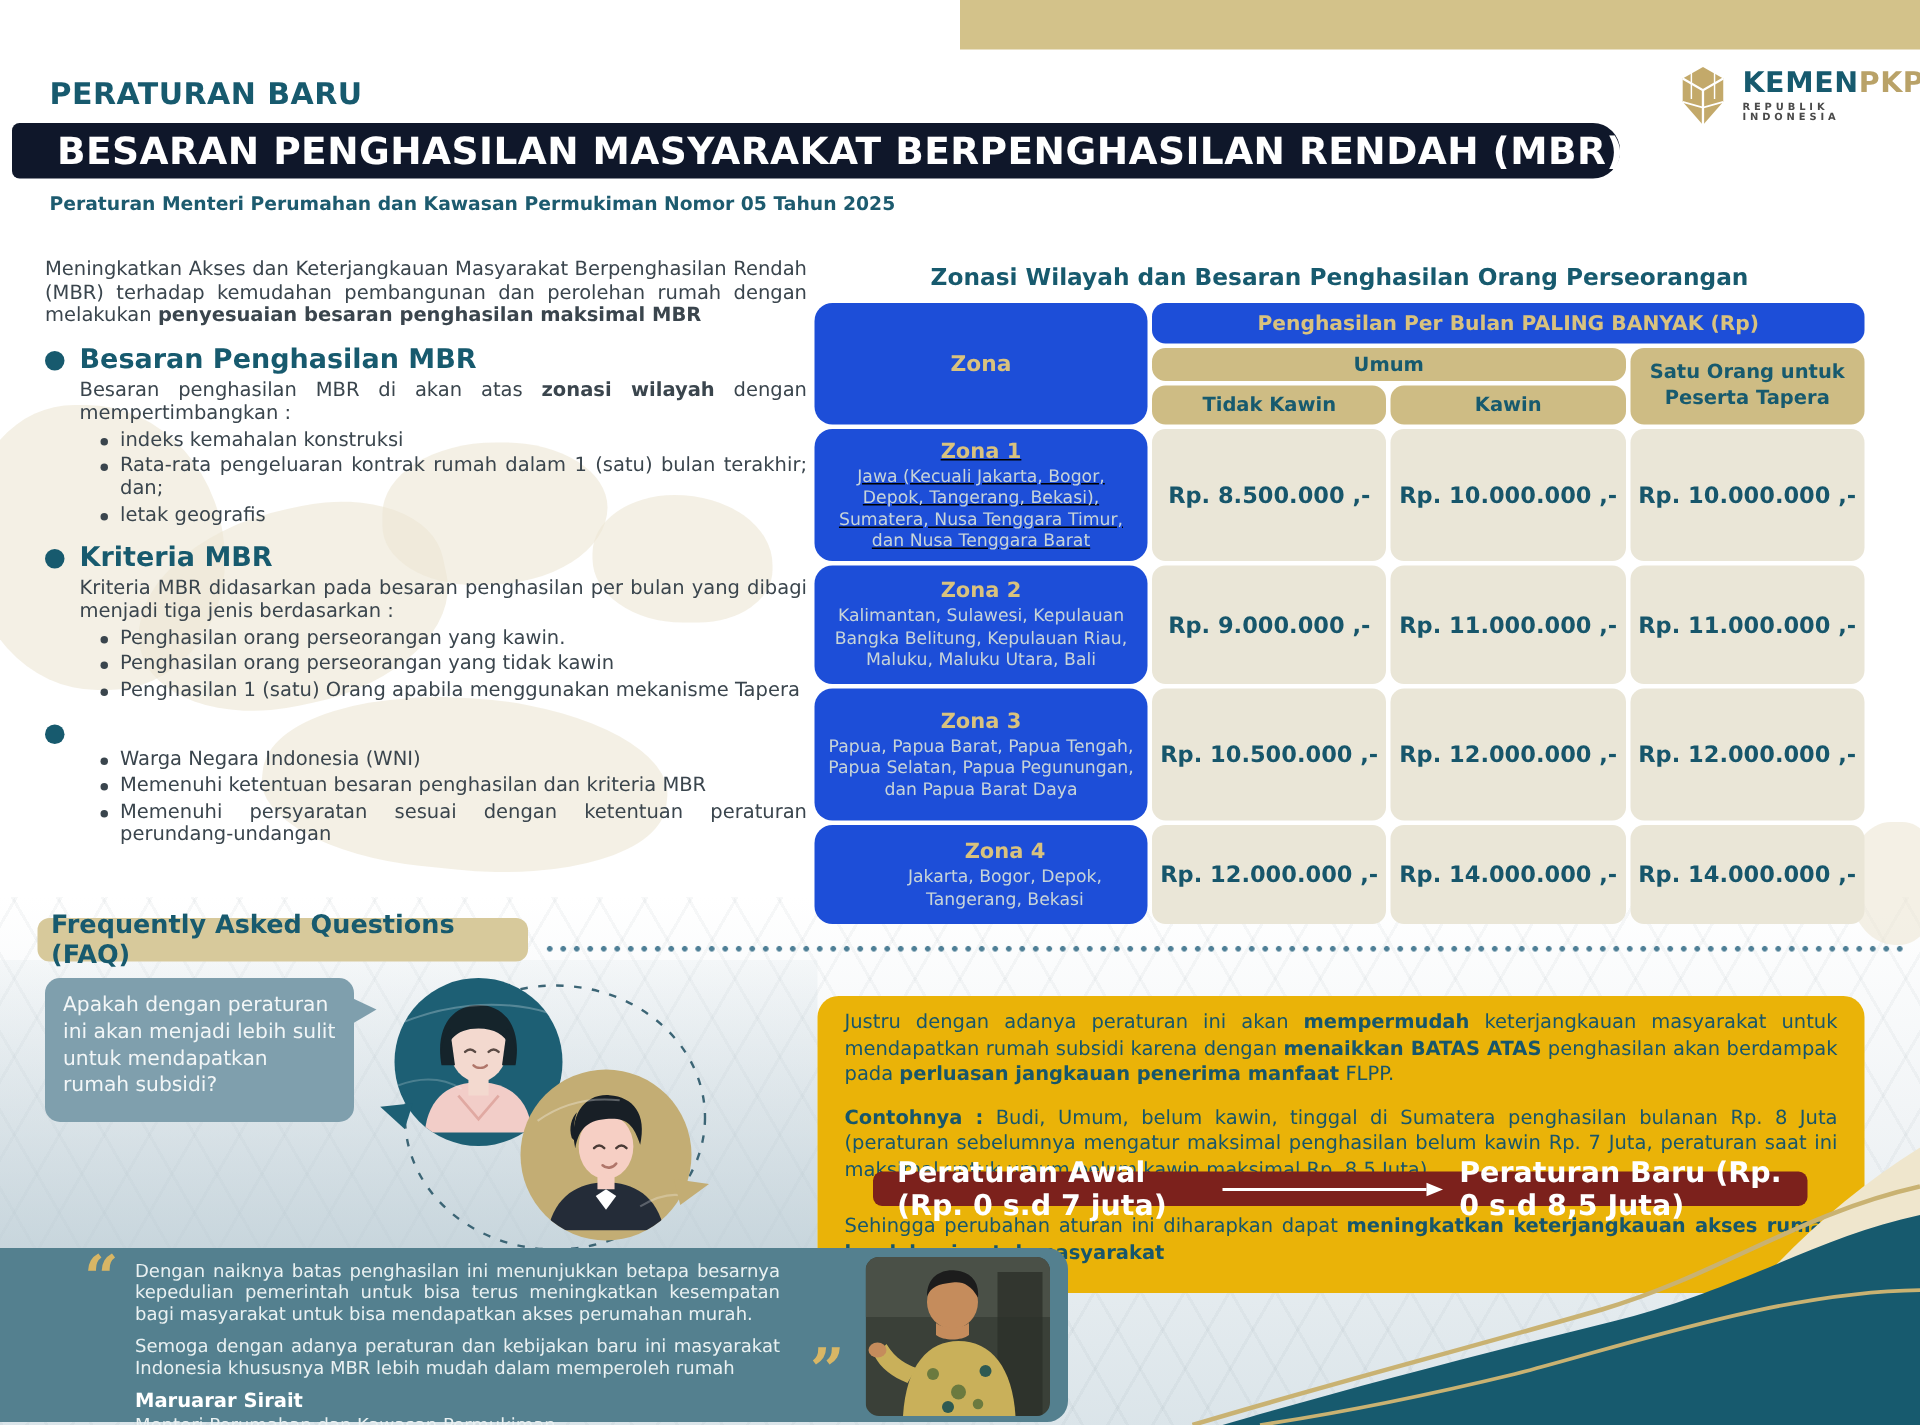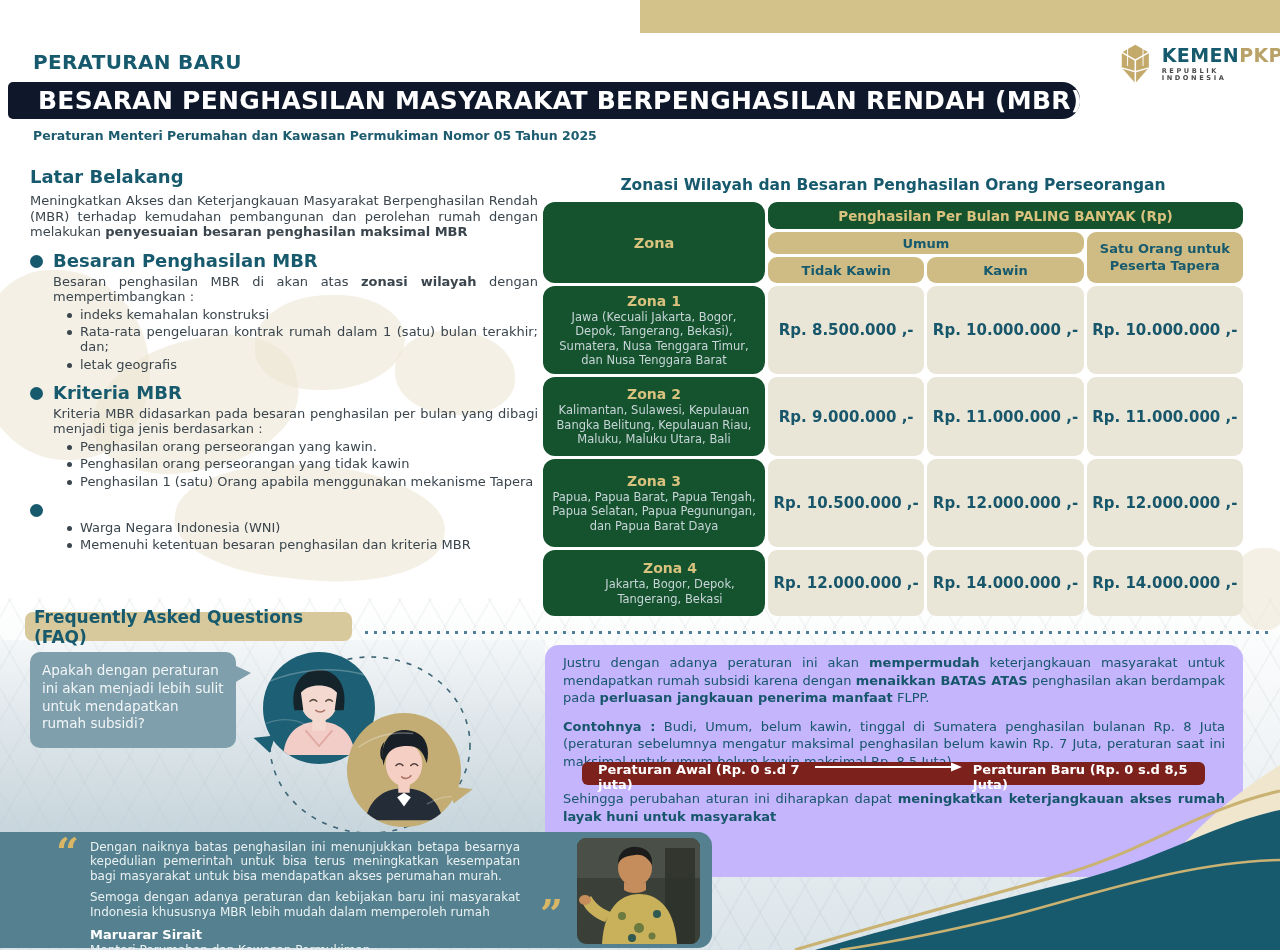--- a/index.html
+++ b/index.html
@@ -50,21 +50,21 @@
   .sect-body p.just { margin-top:0; }
   ul.small { list-style:none; margin-left:14px; margin-top:2px; }
   ul.small li { position:relative; padding-left:13px; font-size:13px; line-height:1.18; text-align:justify; margin-top:2px; }
   ul.small li::before { content:""; position:absolute; left:0; top:6px; width:5px; height:5px; border-radius:50%; background:#3a454d; }
 
   
   .table-title { position:absolute; left:543px; top:176px; width:700px; text-align:center; font-size:15.5px; font-weight:bold; color:#175a6e; z-index:2; }
   .zona-table { position:absolute; left:543px; top:202px; width:700px; z-index:2;
     display:grid; grid-template-columns:222px 1fr 1fr 1fr; grid-template-rows:27px 22px 26px 88px 79px 88px 66px; gap:3px; }
   .cell { border-radius:9px; display:flex; align-items:center; justify-content:center; text-align:center; }
-  .cell.teal { background:#14532d; }
+  .cell.teal { background:#1d4ed8; }
   .cell.gold { background:#cebc84; color:#175a6e; font-weight:bold; font-size:13px; }
   .cell.beige { background:#eae6d7; color:#17566b; font-weight:bold; font-size:15px; }
   .cell.zona-hdr { grid-row:1/4; grid-column:1; color:#d9c27e; font-weight:bold; font-size:14.5px; border-radius:12px; }
   .cell.main-hdr { grid-row:1; grid-column:2/5; color:#d9c27e; font-weight:bold; font-size:13.5px; }
   .cell.umum { grid-row:2; grid-column:2/4; }
   .cell.tapera { grid-row:2/4; grid-column:4; line-height:1.25; padding:0 8px; }
   .zona-cell { flex-direction:column; border-radius:12px; padding:4px 8px; }
   .zona-name { color:#d9c27e; font-weight:bold; font-size:14px; }
   .zona-desc { color:#c7d4d8; font-size:11.5px; line-height:1.25; margin-top:1px; }
 
@@ -86,26 +86,26 @@
   .avatar-woman { left:263px; top:652px; width:112px; height:112px; }
   .avatar-woman .disk { background:#1d5f74; }
   .avatar-woman::after { content:""; position:absolute; left:-10px; bottom:14px; width:0; height:0;
     border-top:9px solid transparent; border-bottom:9px solid transparent; border-right:20px solid #1d5f74; transform:rotate(18deg); }
   .avatar-man { left:347px; top:713px; width:114px; height:114px; }
   .avatar-man .disk { background:#c3ad74; }
   .avatar-man::after { content:""; position:absolute; right:-12px; bottom:26px; width:0; height:0;
     border-top:9px solid transparent; border-bottom:9px solid transparent; border-left:22px solid #c3ad74; transform:rotate(-14deg); }
 
   
-  .answer-box { position:absolute; left:545px; top:645px; width:698px; height:232px; background:#c4b5fd; border-radius:14px; z-index:2;
+  .answer-box { position:absolute; left:545px; top:664px; width:698px; height:198px; background:#eab308; border-radius:14px; z-index:2;
     padding:9px 18px 0 18px; color:#17566b; }
   .answer-box p { font-size:13px; line-height:1.35; text-align:justify; }
   .answer-box .p2 { margin-top:11px; }
   .maroon-banner { position:absolute; left:37px; top:117px; width:623px; height:23px; background:#7c211c; border-radius:6px;
-    display:flex; justify-content:space-between; padding:0 16px; color:#ffffff; font-weight:bold; font-size:13px; }
+    display:flex; align-items:center; justify-content:space-between; padding:0 16px; color:#ffffff; font-weight:bold; font-size:19px; }
   .maroon-banner .arrow { flex:0 0 auto; margin:0 10px; }
   .answer-close { position:absolute; left:18px; top:145px; width:662px; font-size:13px; line-height:1.35; text-align:justify; color:#17566b; }
 
   
   .quote-box { position:absolute; left:0; top:832px; width:712px; height:116px; background:#54808f; border-radius:0 14px 14px 0; z-index:3;
     color:#eaf1f2; }
   .quote-open { position:absolute; left:56px; top:0px; font-family:"DejaVu Serif","Liberation Serif",serif; font-size:40px; font-weight:bold; color:#d8b665; line-height:1; }
   .quote-close { position:absolute; left:540px; top:62px; font-family:"DejaVu Serif","Liberation Serif",serif; font-size:40px; font-weight:bold; color:#d8b665; line-height:1; }
   .quote-text { position:absolute; left:90px; top:8px; width:430px; }
   .quote-text p { font-size:12px; line-height:1.2; text-align:justify; }
@@ -150,21 +150,20 @@
 
   <div class="peraturan-baru">PERATURAN BARU</div>
   <div class="title-banner">
     <span>BESARAN PENGHASILAN MASYARAKAT BERPENGHASILAN RENDAH (MBR)</span>
   </div>
   <div class="subtitle">
     <div class="l1">Peraturan Menteri Perumahan dan Kawasan Permukiman Nomor 05 Tahun 2025</div>
   </div>
 
   <div class="left-col">
-    <div class="h-teal">Latar Belakang</div>
     <p class="just"><span>Meningkatkan Akses dan Keterjangkauan Masyarakat Berpenghasilan Rendah (MBR) terhadap kemudahan pembangunan dan perolehan rumah dengan melakukan </span><span class="b">penyesuaian besaran penghasilan maksimal MBR</span></p>
 
     <div class="sect">
       <div class="sect-head">
         <div class="dot-bullet"></div>
         <div class="h-teal">Besaran Penghasilan MBR</div>
       </div>
       <div class="sect-body">
         <p class="just"><span>Besaran penghasilan MBR di akan atas </span><span class="b">zonasi wilayah</span><span> dengan mempertimbangkan :</span></p>
         <ul class="small">
@@ -191,35 +190,36 @@
     </div>
 
     <div class="sect">
       <div class="sect-head">
         <div class="dot-bullet"></div>
       </div>
       <div class="sect-body">
         <ul class="small">
           <li>Warga Negara Indonesia (WNI)</li>
           <li>Memenuhi ketentuan besaran penghasilan dan kriteria MBR</li>
+          <li>Memenuhi persyaratan sesuai dengan ketentuan peraturan perundang-undangan</li>
         </ul>
       </div>
     </div>
   </div>
 
   <div class="table-title">Zonasi Wilayah dan Besaran Penghasilan Orang Perseorangan</div>
   <div class="zona-table">
     <div class="cell teal zona-hdr">Zona</div>
     <div class="cell teal main-hdr">Penghasilan Per Bulan PALING BANYAK (Rp)</div>
     <div class="cell gold umum">Umum</div>
     <div class="cell gold tapera">Satu Orang untuk Peserta Tapera</div>
     <div class="cell gold" style="grid-row:3;grid-column:2;">Tidak Kawin</div>
     <div class="cell gold" style="grid-row:3;grid-column:3;">Kawin</div>
 
-    <div class="cell teal zona-cell" style="grid-row:4;">
+    <div class="cell teal zona-cell" style="grid-row:4;text-decoration:underline;">
       <div class="zona-name">Zona 1</div>
       <div class="zona-desc">Jawa (Kecuali Jakarta, Bogor, Depok, Tangerang, Bekasi), Sumatera, Nusa Tenggara Timur, dan Nusa Tenggara Barat</div>
     </div>
     <div class="cell beige" style="grid-row:4;grid-column:2;">Rp. 8.500.000 ,-</div>
     <div class="cell beige" style="grid-row:4;grid-column:3;">Rp. 10.000.000 ,-</div>
     <div class="cell beige" style="grid-row:4;grid-column:4;">Rp. 10.000.000 ,-</div>
 
     <div class="cell teal zona-cell" style="grid-row:5;">
       <div class="zona-name">Zona 2</div>
       <div class="zona-desc">Kalimantan, Sulawesi, Kepulauan Bangka Belitung, Kepulauan Riau, Maluku, Maluku Utara, Bali</div>

